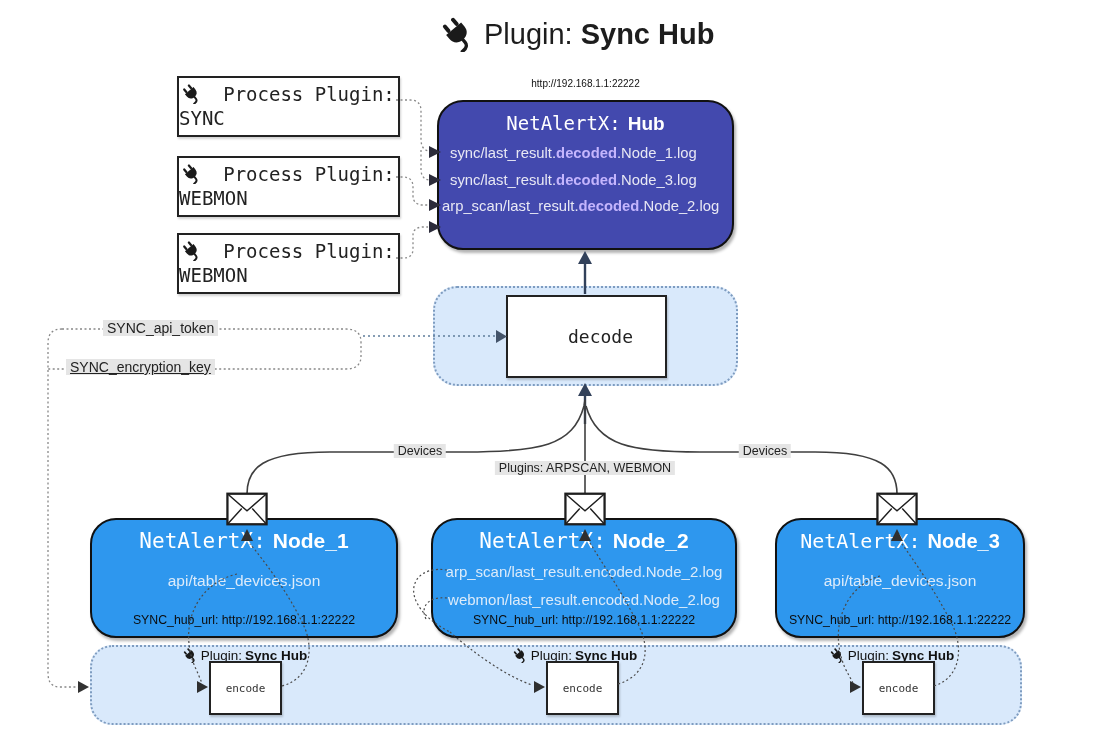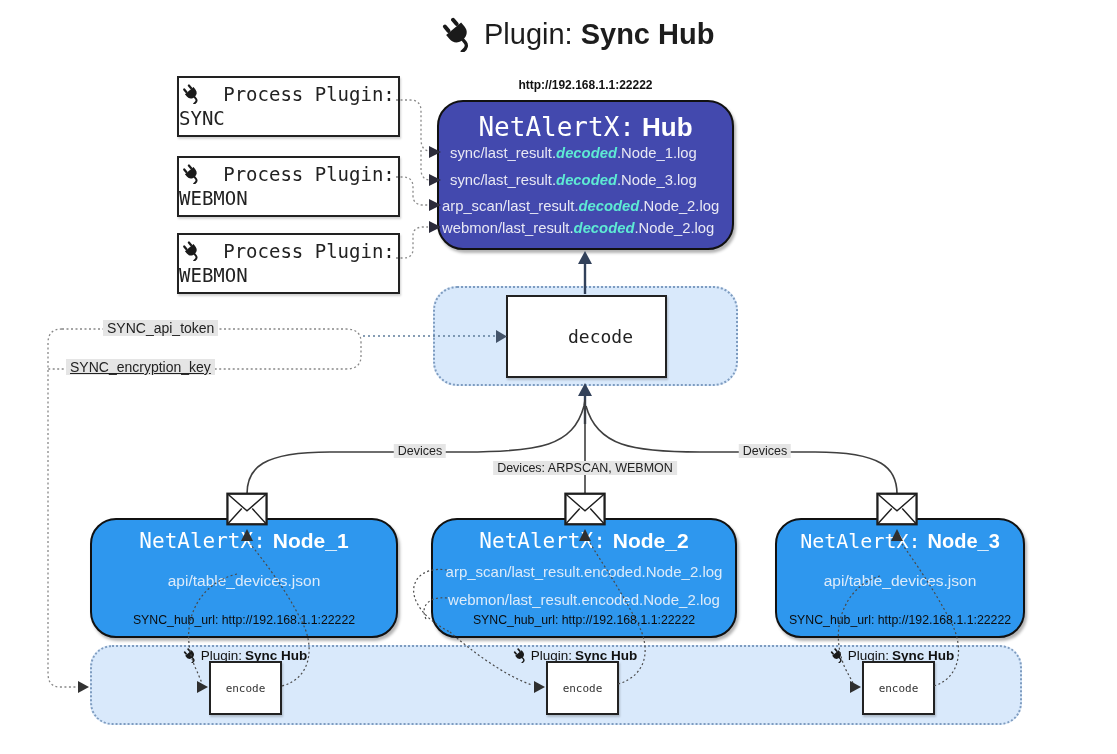--- a/index.html
+++ b/index.html
@@ -15,26 +15,26 @@
   
   .pp-box{width:219px;height:57px;background:#fff;border:2px solid #222;
           box-shadow:1px 2px 2px rgba(0,0,0,.18);}
   .pp-row1{display:flex;align-items:center;justify-content:center;gap:21px;margin-top:5px;
            font-size:19px;color:#222;}
   .pp-row2{font-size:19px;color:#222;text-align:left;margin-top:2px;}
 
   
   .hub{left:437px;top:100px;width:297px;height:150px;border-radius:26px;background:#4349ae;
        border:2.5px solid #111;box-shadow:2px 3px 3px rgba(0,0,0,.3);box-sizing:border-box;}
-  .hub-title{left:0;top:10px;width:100%;text-align:center;font-size:26px;color:#fff;}
+  .hub-title{left:0;top:10px;width:100%;text-align:center;font-size:19px;color:#fff;}
   .hub-title .pfx{font-family:"DejaVu Sans Mono",monospace;}
   .hub-title .nm{font-weight:bold;margin-left:7px;}
   .hub-log{font-size:14.8px;color:#e8e8f4;white-space:nowrap;}
-  .hub-log b{color:#5eead4;font-style:italic;}
-  .hub-url{left:437px;top:78px;width:297px;text-align:center;font-size:12px;color:#111;font-weight:bold;}
+  .hub-log b{color:#c4b5fd;}
+  .hub-url{left:437px;top:78px;width:297px;text-align:center;font-size:10px;color:#111;}
 
   
   .panel{background:#d9e9fb;border:2px dotted #7e9cc0;border-radius:24px;box-sizing:border-box;}
   .whitebox{background:#fff;border:2px solid #222;box-sizing:border-box;display:flex;
             align-items:center;justify-content:center;box-shadow:1px 2px 2px rgba(0,0,0,.2);}
 
   
   .node{top:518px;height:120px;border-radius:26px;background:#2e97ee;border:2.5px solid #111;
         box-shadow:2px 3px 3px rgba(0,0,0,.3);box-sizing:border-box;}
   .node-title{left:0;top:9px;width:100%;text-align:center;font-size:21px;color:#fff;white-space:nowrap;}
@@ -111,21 +111,20 @@
   </div>
 
   <div class="abs hub-url">http://192.168.1.1:22222</div>
   <div class="abs hub">
     <div class="abs hub-title">
       <span class="pfx">NetAlertX:</span><span class="nm">Hub</span>
     </div>
     <div class="abs hub-log" style="left:11px;top:43px;"><span>sync/last_result.</span><b>decoded</b><span>.Node_1.log</span></div>
     <div class="abs hub-log" style="left:11px;top:70px;"><span>sync/last_result.</span><b>decoded</b><span>.Node_3.log</span></div>
     <div class="abs hub-log" style="left:3px;top:96px;"><span>arp_scan/last_result.</span><b>decoded</b><span>.Node_2.log</span></div>
-    <div class="abs hub-log" style="left:3px;top:118px;"><span>webmon/last_result.</span><b>decoded</b><span>.Node_2.log</span></div>
   </div>
 
   <div class="abs panel" style="left:433px;top:286px;width:305px;height:100px;"></div>
   <div class="abs whitebox" style="left:506px;top:295px;width:161px;height:83px;">
     <span class="mono" style="font-size:18px;color:#222;margin-left:28px;">decode</span>
   </div>
 
   <div class="abs node" style="left:90px;width:308px;">
     <div class="abs node-title">
       <span class="pfx">NetAlertX:</span><span class="nm">Node_1</span>
@@ -250,16 +249,16 @@
     <g fill="#2f2f2f">
       <polygon points="241,541 253,541 247,529"></polygon>
       <polygon points="579,541 591,541 585,529"></polygon>
       <polygon points="891,541 903,541 897,529"></polygon>
     </g>
   </svg>
 
   <div class="abs tag" style="left:103px;top:320px;font-size:14px;">SYNC_api_token</div>
   <div class="abs tag" style="left:66px;top:359px;font-size:14px;text-decoration:underline;">SYNC_encryption_key</div>
   <div class="abs tag" style="left:420px;top:444px;transform:translateX(-50%);font-size:12.5px;">Devices</div>
-  <div class="abs tag" style="left:585px;top:461px;transform:translateX(-50%);font-size:12.5px;">Devices: ARPSCAN, WEBMON</div>
+  <div class="abs tag" style="left:585px;top:461px;transform:translateX(-50%);font-size:12.5px;">Plugins: ARPSCAN, WEBMON</div>
   <div class="abs tag" style="left:765px;top:444px;transform:translateX(-50%);font-size:12.5px;">Devices</div>
 
 </div>
 
 </body></html>

